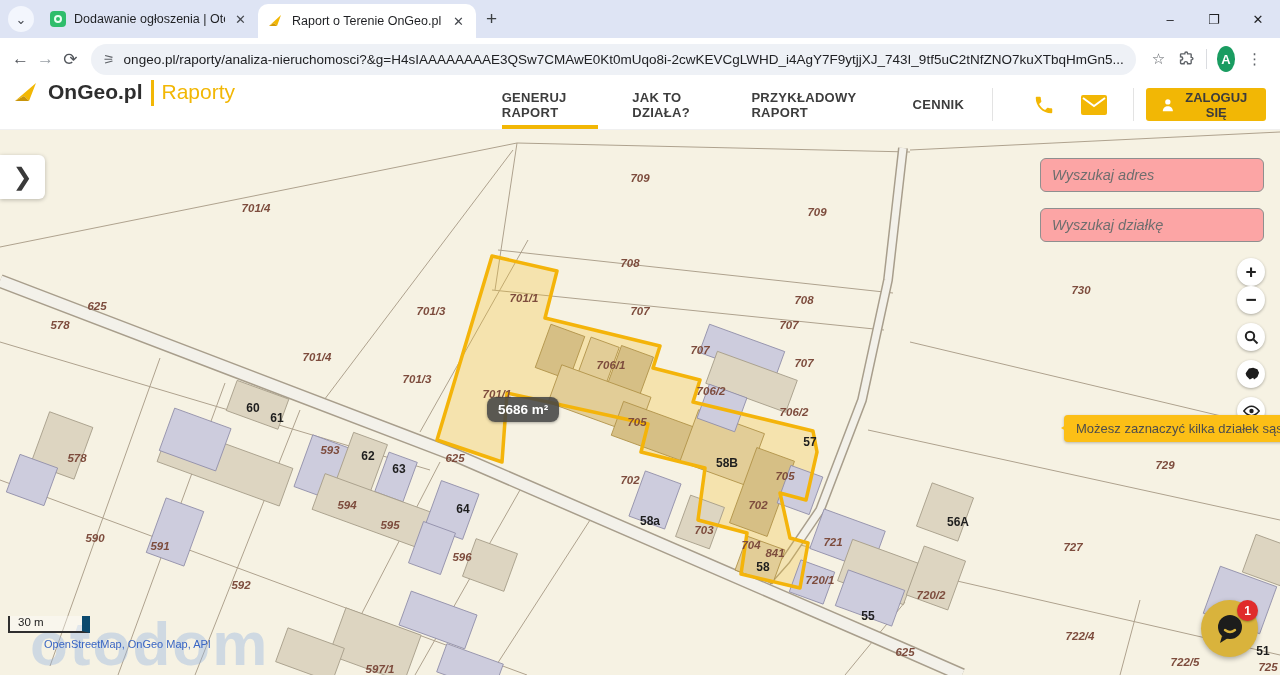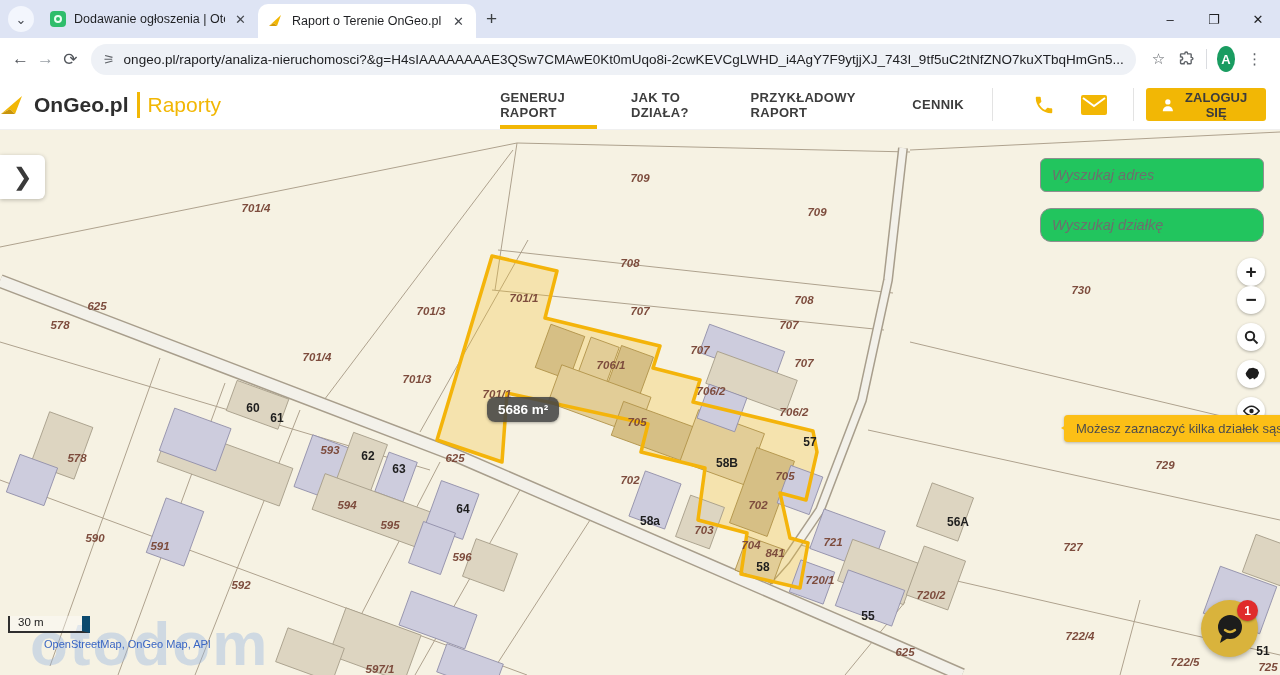--- a/index.html
+++ b/index.html
@@ -24,43 +24,43 @@
   .omnibox { flex:1; height:31px; background:#eef1f6; border-radius:16px; display:flex; align-items:center; padding:0 12px; gap:9px; margin:0 6px; }
   .omni-icon { color:#5f6368; font-size:13px; flex:none; }
   .url { font-size:13.5px; color:#202124; white-space:nowrap; overflow:hidden; flex:1; }
   .star { color:#5f6368; font-size:15px; padding:0 6px; }
   .tb-sep { width:1px; height:20px; background:#dadce0; margin:0 6px; }
   .avatar { width:26px; height:26px; border-radius:50%; background:#1a9c61; color:#fff; font-size:13px; font-weight:bold; display:flex; align-items:center; justify-content:center; }
   .kebab { color:#5f6368; font-size:15px; padding:0 8px; letter-spacing:0; }
 
   
   .siteheader { height:50px; background:#fff; display:flex; align-items:stretch; border-bottom:1px solid #f0f0f0; position:relative; }
-  .logo { display:flex; align-items:center; gap:8px; width:300px; }
+  .logo { display:flex; align-items:flex-start; gap:8px; padding-left:14px; width:300px; }
   .logo .name { font-size:21px; font-weight:bold; color:#2e2e2e; }
   .logo .bar { width:3px; height:26px; background:#f2b705; }
   .logo .suffix { font-size:21px; color:#f2b705; }
   .mainnav { display:flex; align-items:stretch; gap:34px; margin-left:215px; }
   .nav-item { display:flex; align-items:center; font-size:13px; font-weight:bold; color:#3d3d3d; letter-spacing:.3px; border-bottom:4px solid transparent; border-top:4px solid transparent; }
   .nav-item.active { border-bottom-color:#f2b705;margin-left:32px; }
   .header-sep { width:1px; background:#e3e3e3; margin:8px 0; }
   .contact { display:flex; align-items:center; gap:26px; padding:0 26px; margin-left:14px; }
   .loginwrap { display:flex; align-items:center; padding-right:14px; }
   .loginbtn { background:#f2b705; border:none; border-radius:3px; height:33px; padding:0 16px; display:flex; align-items:center; gap:9px; font-size:13px; font-weight:bold; color:#3c3c3c; font-family:inherit; }
 
   
   .map { position:relative; width:1280px; height:545px; background:#f6f2e3; overflow:hidden; }
   .map svg.base { position:absolute; left:0; top:0; }
   .mlabel { position:absolute; transform:translate(-50%,-50%); font-size:11.5px; font-weight:bold; white-space:nowrap; }
   .mlabel.p { color:#7d4c3d; font-style:italic; }
   .mlabel.h { color:#1e1e1e; font-size:12px; }
   .arealabel { position:absolute; left:487px; top:267px; background:rgba(68,68,68,.88); color:#fff; font-size:13.5px; font-weight:bold; padding:5px 11px; border-radius:8px; box-shadow:0 1px 3px rgba(0,0,0,.3); }
   .expandbtn { position:absolute; left:0; top:25px; width:45px; height:44px; background:#fff; border-radius:0 6px 6px 0; box-shadow:0 1px 4px rgba(0,0,0,.25); display:flex; align-items:center; justify-content:center; font-size:24px; color:#3a3a3a; }
-  .searchbox { position:absolute; left:1040px; width:224px; height:32px; background:#22c55e; border:1px solid #8f8f8f; border-radius:6px; font-family:inherit; font-size:14.5px; font-style:italic; color:#333; padding:16px 11px; }
+  .searchbox { position:absolute; left:1040px; width:224px; height:32px; background:#fca5a5; border:1px solid #8f8f8f; border-radius:6px; font-family:inherit; font-size:14.5px; font-style:italic; color:#333; padding:16px 11px; }
   .searchbox::placeholder { color:#6e6e6e; opacity:1; }
-  #search-adres { top:28px; } #search-dzialka { top:78px;border-radius:11px; }
+  #search-adres { top:28px; } #search-dzialka { top:78px; }
   .mapctrl { position:absolute; left:1237px; width:28px; height:28px; background:#fff; border-radius:50%; box-shadow:0 1px 3px rgba(0,0,0,.3); display:flex; align-items:center; justify-content:center; color:#222; font-size:19px; font-weight:bold; }
   .tooltip { position:absolute; left:1064px; top:285px; background:#fcbf16; color:#4d4d4d; font-size:13px; padding:6px 12px; border-radius:4px; white-space:nowrap; box-shadow:0 1px 3px rgba(0,0,0,.25); }
   .tooltip::before { content:""; position:absolute; left:-9px; top:7px; border:6px solid transparent; border-right:10px solid #fcbf16; }
   .layersbtn { position:absolute; left:12px; top:410px; width:65px; height:65px; border-radius:10px; background:linear-gradient(135deg,#4a584e 0%,#2d3a34 45%,#515d4d 75%,#39463e 100%); box-shadow:0 1px 4px rgba(0,0,0,.35); display:flex; align-items:flex-end; justify-content:center; }
   .layersbtn span { color:#fff; font-size:12px; font-weight:bold; margin-bottom:6px; text-shadow:0 1px 2px rgba(0,0,0,.8); }
   .scalebar { position:absolute; left:8px; top:486px; width:82px; height:17px; border-left:2px solid #2f2f2f; border-right:8px solid #0c4a6e; border-bottom:2px solid #2f2f2f; background:rgba(255,255,255,.35); font-size:11.5px; color:#222; padding-left:8px; }
   .watermark { position:absolute; left:30px; top:478px; font-size:62px; font-weight:bold; color:rgba(150,180,225,.40); letter-spacing:2px; pointer-events:none; }
   .attribution { position:absolute; left:44px; top:508px; font-size:11px; color:#3a66c4; white-space:nowrap; }
   .chatbtn { position:absolute; left:1201px; top:470px; width:57px; height:57px; border-radius:50%; background:#d9b33c; display:flex; align-items:center; justify-content:center; box-shadow:0 2px 5px rgba(0,0,0,.3); }
   .chatbadge { position:absolute; left:1237px; top:470px; width:21px; height:21px; border-radius:50%; background:#e02b2b; color:#fff; font-size:12px; font-weight:bold; display:flex; align-items:center; justify-content:center; box-shadow:0 1px 2px rgba(0,0,0,.3); }

